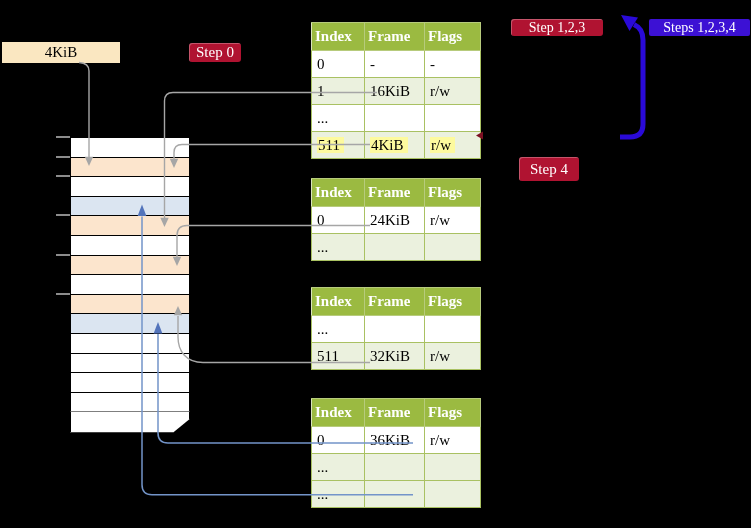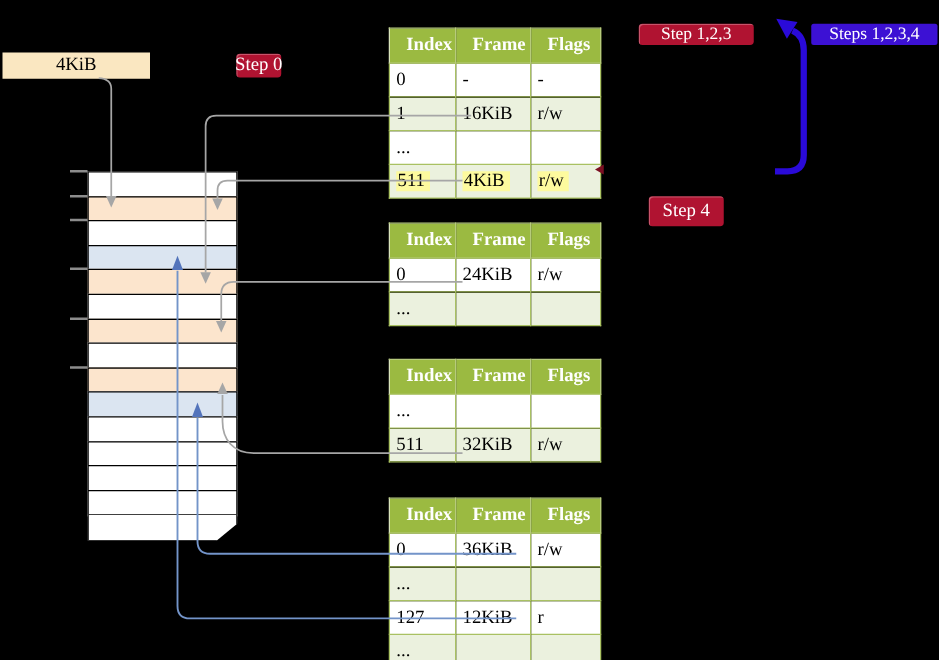--- a/index.html
+++ b/index.html
@@ -5,38 +5,38 @@
   html,body{margin:0;padding:0;background:#000;}
   #canvas{position:relative;width:751px;height:528px;background:#000;overflow:hidden;
           font-family:"Liberation Serif","DejaVu Serif",serif;}
   
   .tag{position:absolute;display:flex;align-items:center;justify-content:center;
        color:#fff;white-space:nowrap;}
   .tag.red{background:#b01331;border-radius:3px;box-shadow:inset 1px 1px 0 rgba(255,255,255,.28);}
   .tag.purple{background:#3c11d4;border-radius:2px;}
   #lbl-4kib{left:2px;top:42px;width:118px;height:21px;background:#fae7c1;color:#000;
             font-size:15px;position:absolute;display:flex;align-items:center;justify-content:center;}
-  #lbl-step0{left:189px;top:43px;width:36px;height:19px;font-size:15px;}
+  #lbl-step0{left:189px;top:43px;width:52px;height:19px;font-size:15px;}
   #lbl-steps123{left:511px;top:19px;width:92px;height:17px;font-size:14px;}
   #lbl-steps1234{left:649px;top:19px;width:101px;height:17px;font-size:14px;}
   #lbl-step4{left:519px;top:157px;width:60px;height:24px;font-size:15px;}
   
   #memory{position:absolute;left:70px;top:137px;width:120px;height:294px;}
   .mrow{position:absolute;left:0;width:120px;height:21px;box-sizing:border-box;
         border:1.6px solid #000;}
   .mw{background:#ffffff;}
   .mp{background:#fce5cd;}
   .mb{background:#dbe5f1;}
   .torn{clip-path:polygon(0 0,100% 0,100% 35%,86% 100%,0 100%);}
   .tick{position:absolute;left:56px;width:14px;height:2px;background:#8c8c8c;}
   
   table.pt{position:absolute;left:311px;width:169px;border-collapse:collapse;
            table-layout:fixed;color:#000;}
   table.pt th{background:#9bba41;color:#fff;font-weight:bold;font-size:15px;
-              height:27px;text-align:left;padding:0 0 0 13px;
+              height:27px;text-align:left;padding:0 0 0 3px;
               border:1.5px solid #b7cb7c;border-left-color:#d9e4bb;}
   table.pt td{height:26px;font-size:15px;line-height:25px;padding:0 0 0 5px;
               border:1.5px solid #a9c162;background:#fff;overflow:hidden;}
   table.pt tr.sh td{background:#ebf1de;}
   table.pt td .hl{background:#fdfa9e;padding:0 4px 0 1px;}
   #pt1{top:22px;} #pt2{top:178px;} #pt3{top:287px;} #pt4{top:398px;}
   
   #overlay{position:absolute;left:0;top:0;pointer-events:none;}
 </style>
 </head>
@@ -175,25 +175,20 @@
     <tr>
       <td><span>0</span></td>
       <td><span>36KiB</span></td>
       <td><span>r/w</span></td>
     </tr>
     <tr class="sh">
       <td><span>...</span></td>
       <td><span></span></td>
       <td><span></span></td>
     </tr>
-    <tr>
-      <td><span>127</span></td>
-      <td><span>12KiB</span></td>
-      <td><span>r</span></td>
-    </tr>
     <tr class="sh">
       <td><span>...</span></td>
       <td><span></span></td>
       <td><span></span></td>
     </tr>
   </tbody>
     </table>
 
   <svg id="overlay" width="751" height="528" viewBox="0 0 751 528">
 

